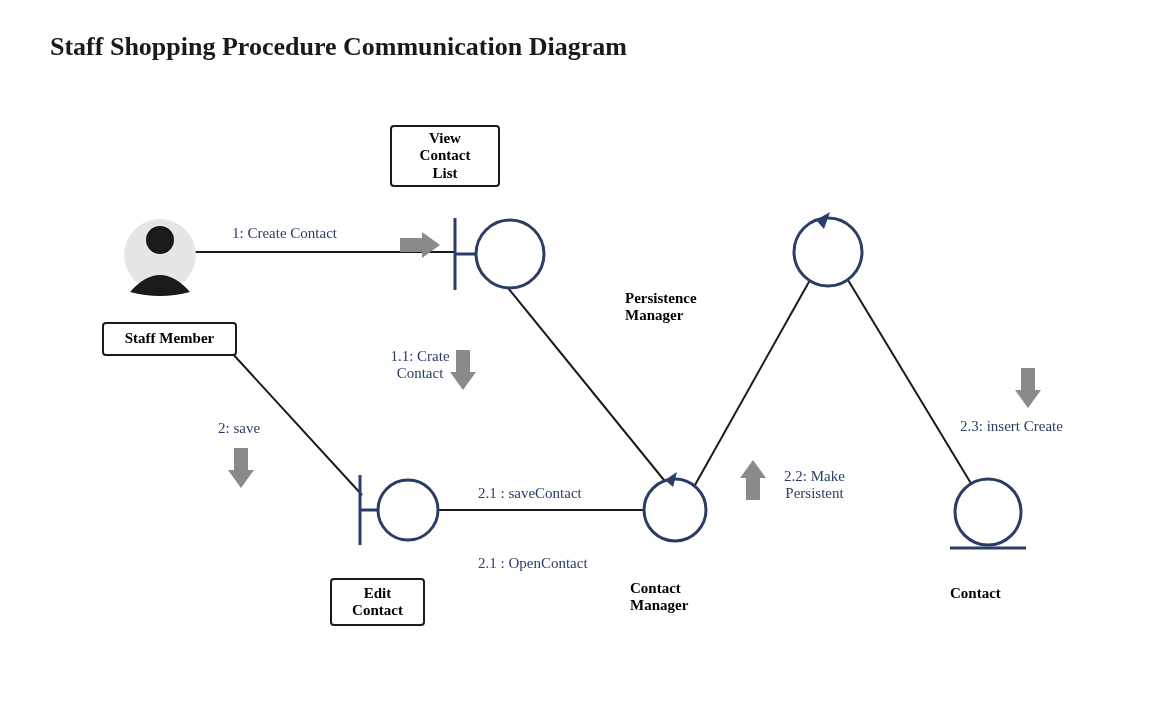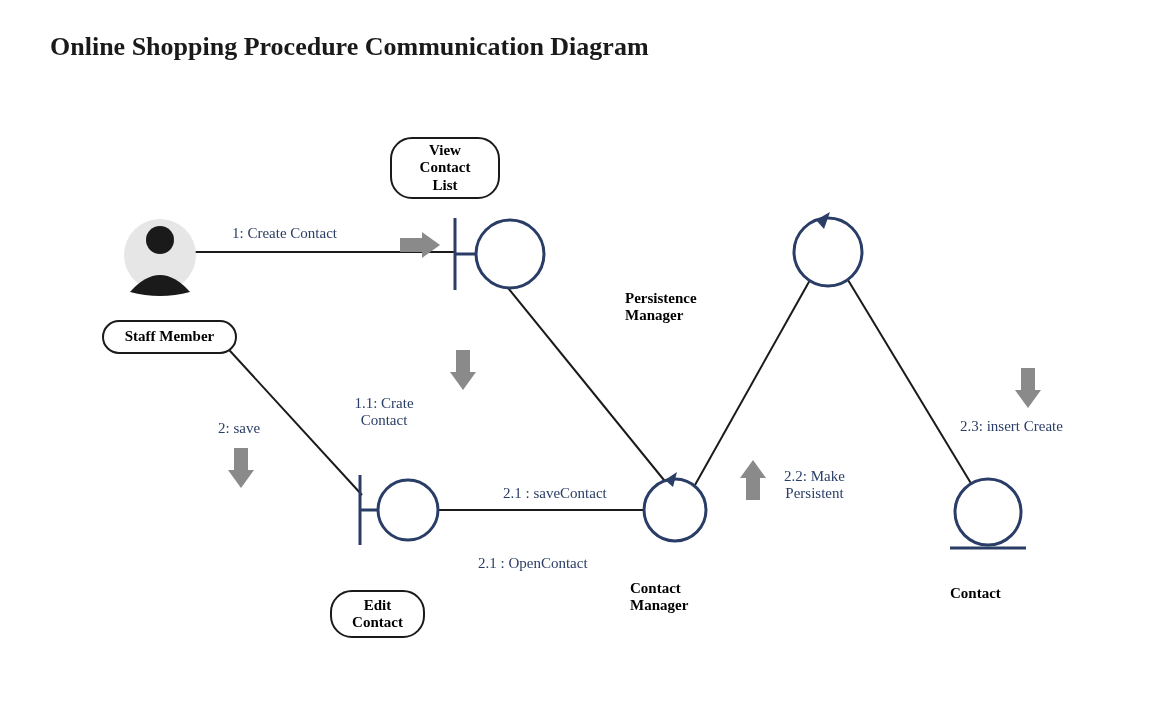--- a/index.html
+++ b/index.html
@@ -21,31 +21,30 @@
     left: 50px;
     top: 32px;
     font-size: 26px;
     font-weight: bold;
     color: #1a1a1a;
   }
   .pill {
     position: absolute;
     border: 2px solid #1a1a1a;
     background: #ffffff;
-    border-radius: 22px;
+    border-radius: 4px;
     text-align: center;
     font-weight: bold;
     font-size: 15px;
     line-height: 1.15;
     display: flex;
     align-items: center;
     justify-content: center;
     padding: 4px 8px;
     box-sizing: border-box;
-    margin-top: 12px;
   }
   .label {
     position: absolute;
     color: #2a3d66;
     font-size: 15px;
     font-weight: normal;
     text-align: center;
     line-height: 1.15;
   }
   .node-label {
@@ -147,35 +146,35 @@
       <path d="M0 18 L13 0 L26 18 Z" fill="#8a8a8a"></path>
       <rect x="6" y="18" width="14" height="22" fill="#8a8a8a"></rect>
     </g>
 
     <g transform="translate(1015,368)">
       <rect x="6" y="0" width="14" height="22" fill="#8a8a8a"></rect>
       <path d="M0 22 L13 40 L26 22 Z" fill="#8a8a8a"></path>
     </g>
   </svg>
 
-  <div class="title">Online Shopping Procedure Communication Diagram</div>
+  <div class="title">Staff Shopping Procedure Communication Diagram</div>
 
   <div class="pill" style="left:390px; top:125px; width:110px; height:62px;">View<br>Contact<br>List</div>
 
-  <div class="pill" style="left:102px; top:308px; width:135px; height:34px;">Staff Member</div>
+  <div class="pill" style="left:102px; top:322px; width:135px; height:34px;">Staff Member</div>
 
   <div class="pill" style="left:330px; top:578px; width:95px; height:48px;">Edit<br>Contact</div>
 
   <div class="node-label" style="left:630px; top:580px; width:95px;">Contact<br>Manager</div>
 
   <div class="node-label" style="left:625px; top:290px; width:110px;">Persistence<br>Manager</div>
 
   <div class="node-label" style="left:950px; top:585px; width:80px;">Contact</div>
 
   <div class="label" style="left:232px; top:225px;">1: Create Contact</div>
-  <div class="label" style="left:344px; top:348px; width:80px;margin-top:47px;">1.1: Crate<br>Contact</div>
+  <div class="label" style="left:380px; top:348px; width:80px;">1.1: Crate<br>Contact</div>
   <div class="label" style="left:218px; top:420px;">2: save</div>
-  <div class="label" style="left:478px; top:485px;margin-left:25px;">2.1 : saveContact</div>
+  <div class="label" style="left:478px; top:485px;">2.1 : saveContact</div>
   <div class="label" style="left:478px; top:527px;margin-top:28px;">2.1 : OpenContact</div>
   <div class="label" style="left:772px; top:468px; width:85px; text-align:center;">2.2: Make<br>Persistent</div>
   <div class="label" style="left:960px; top:418px;">2.3: insert Create</div>
 
 </div>
 
 </body></html>

